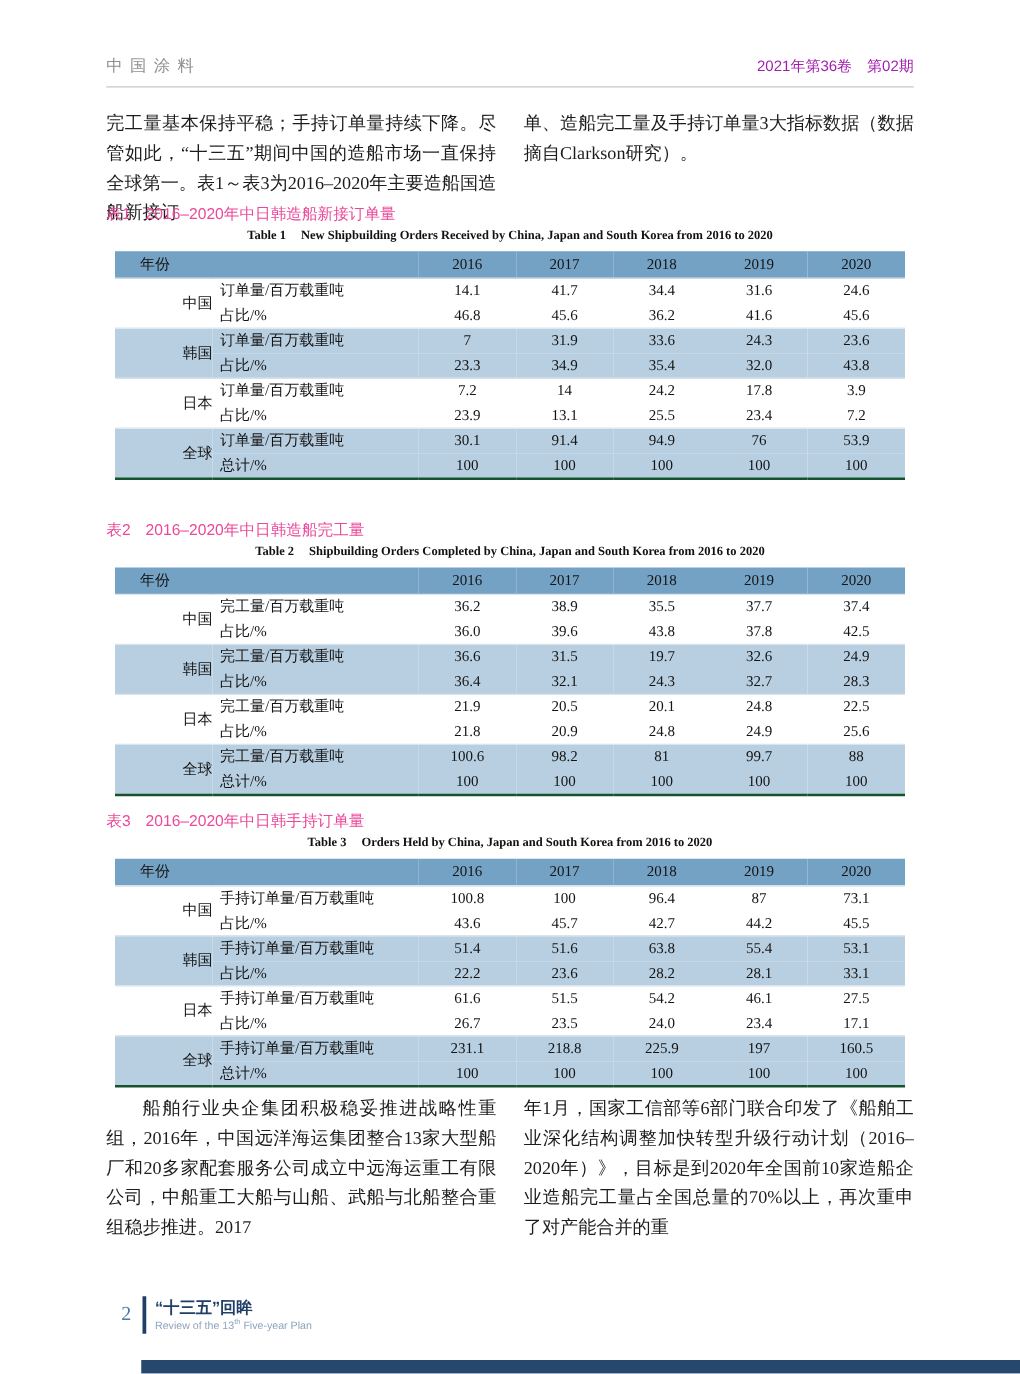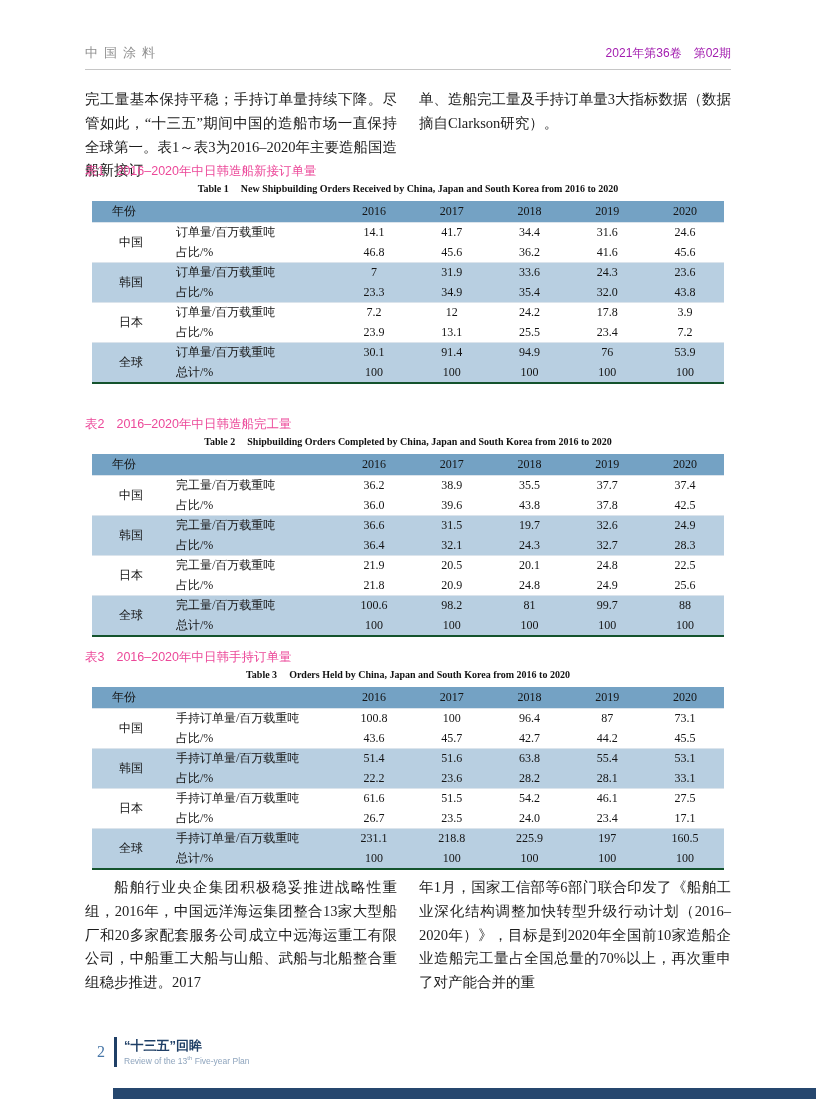--- a/index.html
+++ b/index.html
@@ -40,21 +40,21 @@
     font-size:12px; color:#141414; border-bottom:2px solid #14532d;
   }
   table.data-table col.c-country { width:78px; }
   table.data-table col.c-ind     { width:165px; }
   table.data-table col.c-year    { width:77.8px; }
   table.data-table th {
     background:#74a2c4; height:21px; font-weight:normal; text-align:center; padding:0;
   }
   table.data-table th.year-label { text-align:left; padding-left:20px; }
   table.data-table td { height:19.5px; padding:0; }
-  table.data-table td.country   { text-align:center; }
+  table.data-table td.country   { text-align:right; }
   table.data-table td.indicator { text-align:left; padding-left:6px; }
   table.data-table td.val       { text-align:center; }
   table.data-table tr.shaded td { background:#b8cfe1; }
   table.data-table tbody tr.group-first td { border-top:1px solid #dbe4ec; }
   table.data-table tbody tr.group-first td.country { border-top:1px solid #dbe4ec; }
 
   
   .page-footer { position:absolute; left:97px; top:1037px; display:flex; align-items:center; }
   .page-num { font-size:16px; color:#4877a8; margin-right:9px; }
   .footer-divider { width:3px; height:30px; background:#1f3f66; margin-right:7px; }
@@ -138,21 +138,21 @@
             <td class="val">23.3</td>
             <td class="val">34.9</td>
             <td class="val">35.4</td>
             <td class="val">32.0</td>
             <td class="val">43.8</td>
           </tr>
           <tr class="group-first">
             <td rowspan="2" class="country">日本</td>
             <td class="indicator">订单量/百万载重吨</td>
             <td class="val">7.2</td>
-            <td class="val">12</td>
+            <td class="val">14</td>
             <td class="val">24.2</td>
             <td class="val">17.8</td>
             <td class="val">3.9</td>
           </tr>
           <tr class="">
             <td class="indicator">占比/%</td>
             <td class="val">23.9</td>
             <td class="val">13.1</td>
             <td class="val">25.5</td>
             <td class="val">23.4</td>

